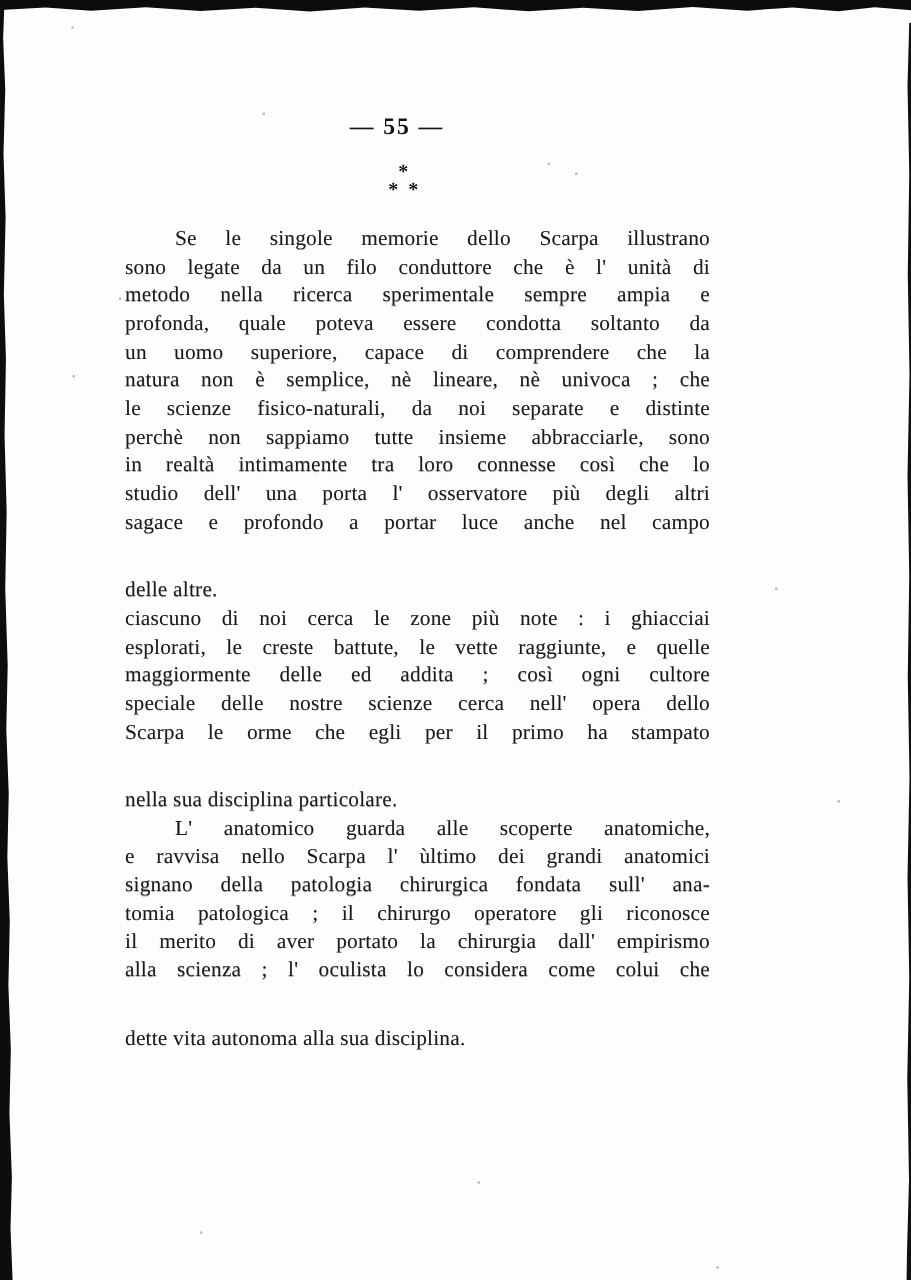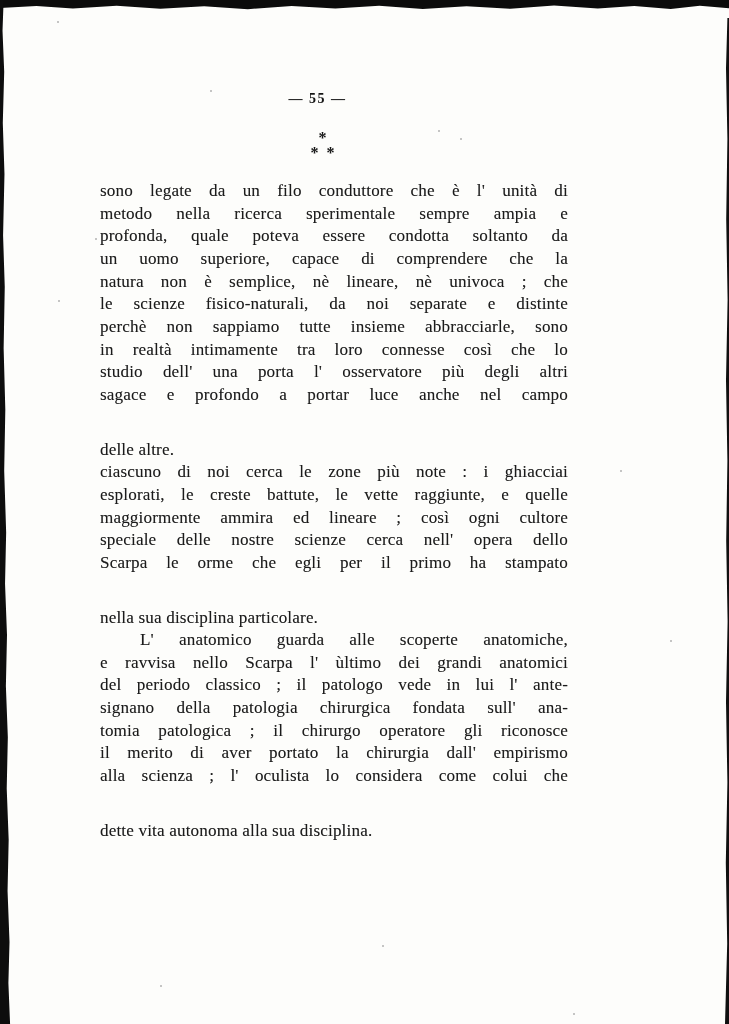--- a/index.html
+++ b/index.html
@@ -41,21 +41,21 @@
   }
   .speck {
     position: absolute; width: 2px; height: 2px;
     background: #8a8a8a; border-radius: 50%; opacity: 0.65;
   }
 
   
   .page-number {
     position: absolute; top: 91px; left: 100px; width: 467px;
     text-align: center; transform: translateX(-16px);
-    font-size: 14px; font-weight: bold; letter-spacing: 1.5px; color: #141414;
+    font-size: 19px; font-weight: bold; letter-spacing: 1.5px; color: #141414;
   }
   .asterism {
     position: absolute; top: 131px; left: 100px; width: 467px;
     text-align: center; transform: translateX(-11px);
     color: #141414; font-weight: bold;
   }
   .ast-top  { font-size: 16px; line-height: 14px; }
   .ast-bottom { font-size: 16px; line-height: 15px; word-spacing: 4px; }
 
   
@@ -98,44 +98,44 @@
 
   <div class="page-number">— 55 —</div>
 
   <div class="asterism">
     <div class="ast-top">*</div>
     <div class="ast-bottom">* *</div>
   </div>
 
   <main class="body-text">
       <div class="paragraph">
+        <div class="line indent">Se le singole memorie dello Scarpa illustrano</div>
         <div class="line">sono legate da un filo conduttore che è l' unità di</div>
         <div class="line">metodo nella ricerca sperimentale sempre ampia e</div>
         <div class="line">profonda, quale poteva essere condotta soltanto da</div>
         <div class="line">un uomo superiore, capace di comprendere che la</div>
         <div class="line">natura non è semplice, nè lineare, nè univoca ; che</div>
         <div class="line">le scienze fisico-naturali, da noi separate e distinte</div>
         <div class="line">perchè non sappiamo tutte insieme abbracciarle, sono</div>
         <div class="line">in realtà intimamente tra loro connesse così che lo</div>
         <div class="line">studio dell' una porta l' osservatore più degli altri</div>
         <div class="line">sagace e profondo a portar luce anche nel campo</div>
         <div class="line last">delle altre.</div>
       </div>
       <div class="paragraph">
         <div class="line">ciascuno di noi cerca le zone più note : i ghiacciai</div>
         <div class="line">esplorati, le creste battute, le vette raggiunte, e quelle</div>
-        <div class="line">maggiormente ammira ed lineare ; così ogni cultore</div>
+        <div class="line">maggiormente delle ed addita ; così ogni cultore</div>
         <div class="line">speciale delle nostre scienze cerca nell' opera dello</div>
         <div class="line">Scarpa le orme che egli per il primo ha stampato</div>
         <div class="line last">nella sua disciplina particolare.</div>
       </div>
       <div class="paragraph">
         <div class="line indent">L' anatomico guarda alle scoperte anatomiche,</div>
         <div class="line">e ravvisa nello Scarpa l' ùltimo dei grandi anatomici</div>
-        <div class="line">del periodo classico ; il patologo vede in lui l' ante-</div>
         <div class="line">signano della patologia chirurgica fondata sull' ana-</div>
         <div class="line">tomia patologica ; il chirurgo operatore gli riconosce</div>
         <div class="line">il merito di aver portato la chirurgia dall' empirismo</div>
         <div class="line">alla scienza ; l' oculista lo considera come colui che</div>
         <div class="line last">dette vita autonoma alla sua disciplina.</div>
       </div>
     </main>
 
 </div>
 

